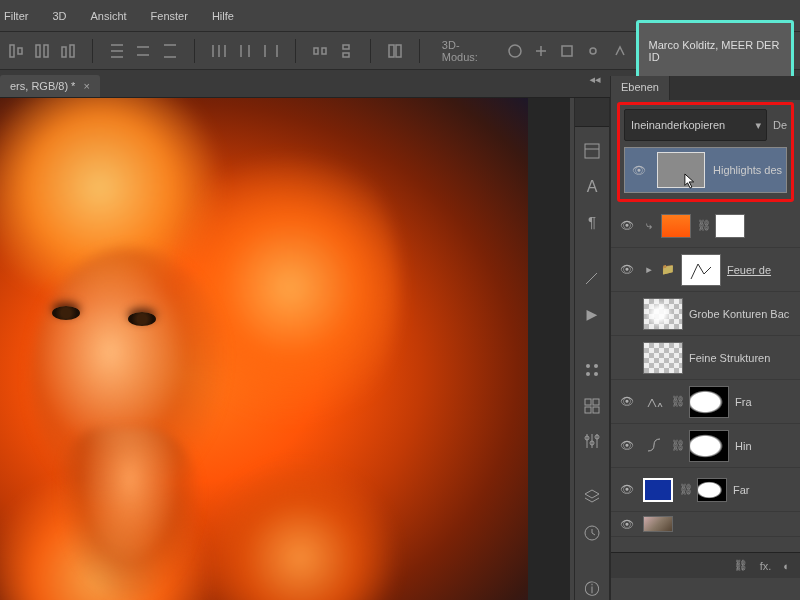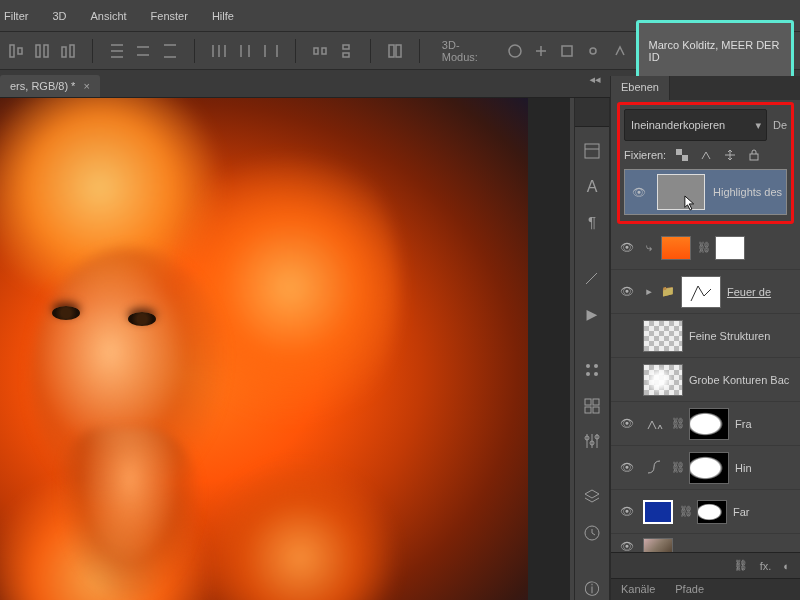--- a/index.html
+++ b/index.html
@@ -272,47 +272,20 @@
   <div class="panel-tabs">
     <div class="panel-tab">Ebenen</div>
   </div>
 
 
   <div class="highlight-box">
     <div class="blend-row">
       <div class="blend">Ineinanderkopieren</div>
       <span class="opacity-lbl">De</span>
     </div>
-    <div class="lock-row">
-      <span>Fixieren:</span>
-      <span class="li">
-          <svg width="12" height="12" fill="#ccc">
-            <rect width="12" height="12" fill="url(#c)"></rect>
-            <rect x="0" y="0" width="6" height="6" fill="#ccc"></rect>
-            <rect x="6" y="6" width="6" height="6" fill="#ccc"></rect>
-          </svg>
-        </span>
-      <span class="li">
-          <svg width="12" height="12" stroke="#ccc" fill="none">
-            <path d="M2 10 L6 3 L10 10"></path>
-          </svg>
-        </span>
-      <span class="li">
-          <svg width="12" height="12" stroke="#ccc" fill="none">
-            <path d="M6 1 L6 11 M1 6 L11 6"></path>
-            <path d="M4 3 L6 1 L8 3 M4 9 L6 11 L8 9"></path>
-          </svg>
-        </span>
-      <span class="li">
-          <svg width="12" height="12" stroke="#ccc" fill="none">
-            <rect x="2" y="5" width="8" height="6"></rect>
-            <path d="M4 5 L4 3 A2 2 0 0 1 8 3 L8 5"></path>
-          </svg>
-        </span>
-    </div>
     <div class="layer-sel">
       <span class="eye-ic">👁</span>
       <div class="thumb">
         <svg class="cursor" viewBox="0 0 16 18">
             <path fill="#fff" stroke="#000" d="M1 1 L1 14 L4 11 L7 17 L9 16 L6 10 L11 10 Z"></path>
           </svg>
       </div>
       <span class="lbl">Highlights des Fue</span>
     </div>
   </div>
@@ -334,30 +307,30 @@
       <div class="thumb white" style="position:relative">
           <svg style="position:absolute;inset:4px" viewBox="0 0 30 24" stroke="#333" fill="none">
             <path d="M5 20 L12 5 L18 15 L25 8"></path>
           </svg>
         </div>
       <span class="lbl u">Feuer de</span>
     </div>
 
     <div class="layer">
       <span class="eye-ic" style="opacity:.2"></span>
-      <div class="thumb trans"></div>
-      <span class="lbl">Feine Strukturen</span>
-    </div>
-
-    <div class="layer">
-      <span class="eye-ic" style="opacity:.2"></span>
       <div class="thumb trans" style="position:relative">
           <div style="position:absolute;inset:0;background:radial-gradient(circle at 40% 50%, rgba(255,255,255,.9) 20%, transparent 50%)"></div>
         </div>
       <span class="lbl">Grobe Konturen Bac</span>
+    </div>
+
+    <div class="layer">
+      <span class="eye-ic" style="opacity:.2"></span>
+      <div class="thumb trans"></div>
+      <span class="lbl">Feine Strukturen</span>
     </div>
 
     <div class="layer">
       <span class="eye-ic">👁</span>
       <span class="adj-ic">
           <svg width="18" height="18" stroke="#ccc" fill="none">
             <path d="M3 14 L7 6 L11 14 M13 14 L15 10 L17 14"></path>
           </svg>
         </span>
       <span class="link-ic">⛓</span>
@@ -384,23 +357,19 @@
       <div class="thumb mask" style="width:30px;height:24px"></div>
       <span class="lbl">Far</span>
     </div>
 
     <div class="layer" style="min-height:24px">
       <span class="eye-ic">👁</span>
       <div class="thumb photo" style="width:30px;height:16px"></div>
     </div>
   </div>
 
-  <div class="bottom-tabs">
-    <span>Kanäle</span>
-    <span>Pfade</span>
-  </div>
 
   <div class="bottom-bar" style="position:absolute;bottom:22px;right:0;left:0">
     <span>⛓</span>
     <span>fx.</span>
     <span>◐</span>
   </div>
 </div>
 
 </body></html>

